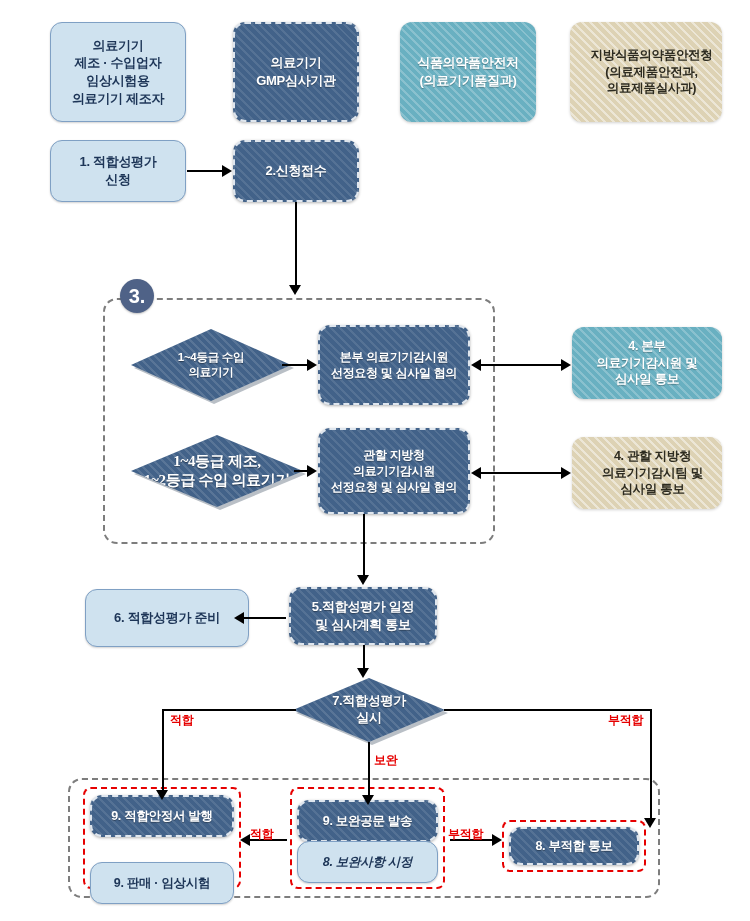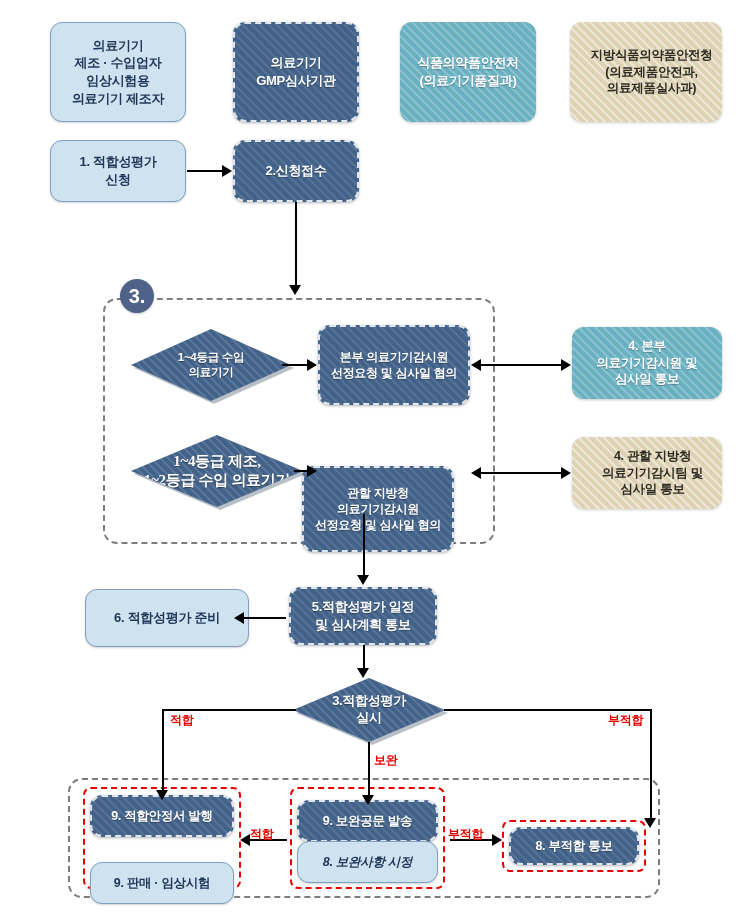--- a/index.html
+++ b/index.html
@@ -184,21 +184,21 @@
   <div class="node n-dark" style="left:318px;top:325px;width:152px;height:80px;font-size:12px;">본부 의료기기감시원
 선정요청 및 심사일 협의</div>
 
   <div class="ln lnh" style="left:282px;top:364px;width:28px;"></div>
   <div class="arrow ar-r" style="left:307px;top:359px;"></div>
 
   <div class="diamond-shadow" style="left:134px;top:438px;width:172px;height:72px;"></div>
   <div class="diamond" style="left:131px;top:435px;width:172px;height:72px;font-size:15px;font-family:Liberation Serif, serif;">1~4등급 제조,
 1~2등급 수입 의료기기</div>
 
-  <div class="node n-dark" style="left:302px;top:428px;width:152px;height:86px;font-size:12px;margin-top:38px;">관할 지방청
+  <div class="node n-dark" style="left:318px;top:428px;width:152px;height:86px;font-size:12px;">관할 지방청
 의료기기감시원
 선정요청 및 심사일 협의</div>
 
   <div class="ln lnh" style="left:294px;top:470px;width:16px;"></div>
   <div class="arrow ar-r" style="left:307px;top:465px;"></div>
 
   <div class="node n-teal" style="left:572px;top:327px;width:150px;height:72px;font-size:12.5px;">4. 본부
 의료기기감시원 및
 심사일 통보</div>
 
@@ -222,21 +222,21 @@
 
   <div class="node n-light" style="left:85px;top:589px;width:164px;height:58px;font-size:13px;">6. 적합성평가 준비</div>
 
   <div class="ln lnh" style="left:244px;top:617px;width:42px;"></div>
   <div class="arrow ar-l" style="left:234px;top:612px;"></div>
 
   <div class="ln lnv" style="left:363px;top:645px;height:24px;"></div>
   <div class="arrow ar-d" style="left:357px;top:668px;"></div>
 
   <div class="diamond-shadow" style="left:296px;top:681px;width:152px;height:64px;"></div>
-  <div class="diamond" style="left:293px;top:678px;width:152px;height:64px;font-size:13px;">3.적합성평가
+  <div class="diamond" style="left:293px;top:678px;width:152px;height:64px;font-size:13px;">7.적합성평가
 실시</div>
 
   <div class="ln lnh" style="left:162px;top:709px;width:134px;"></div>
   <div class="ln lnv" style="left:162px;top:709px;height:82px;"></div>
   <div class="arrow ar-d" style="left:156px;top:790px;"></div>
   <div class="elabel" style="left:170px;top:712px;">적합</div>
 
   <div class="ln lnh" style="left:444px;top:709px;width:208px;"></div>
   <div class="ln lnv" style="left:650px;top:709px;height:110px;"></div>
   <div class="arrow ar-d" style="left:644px;top:818px;"></div>

